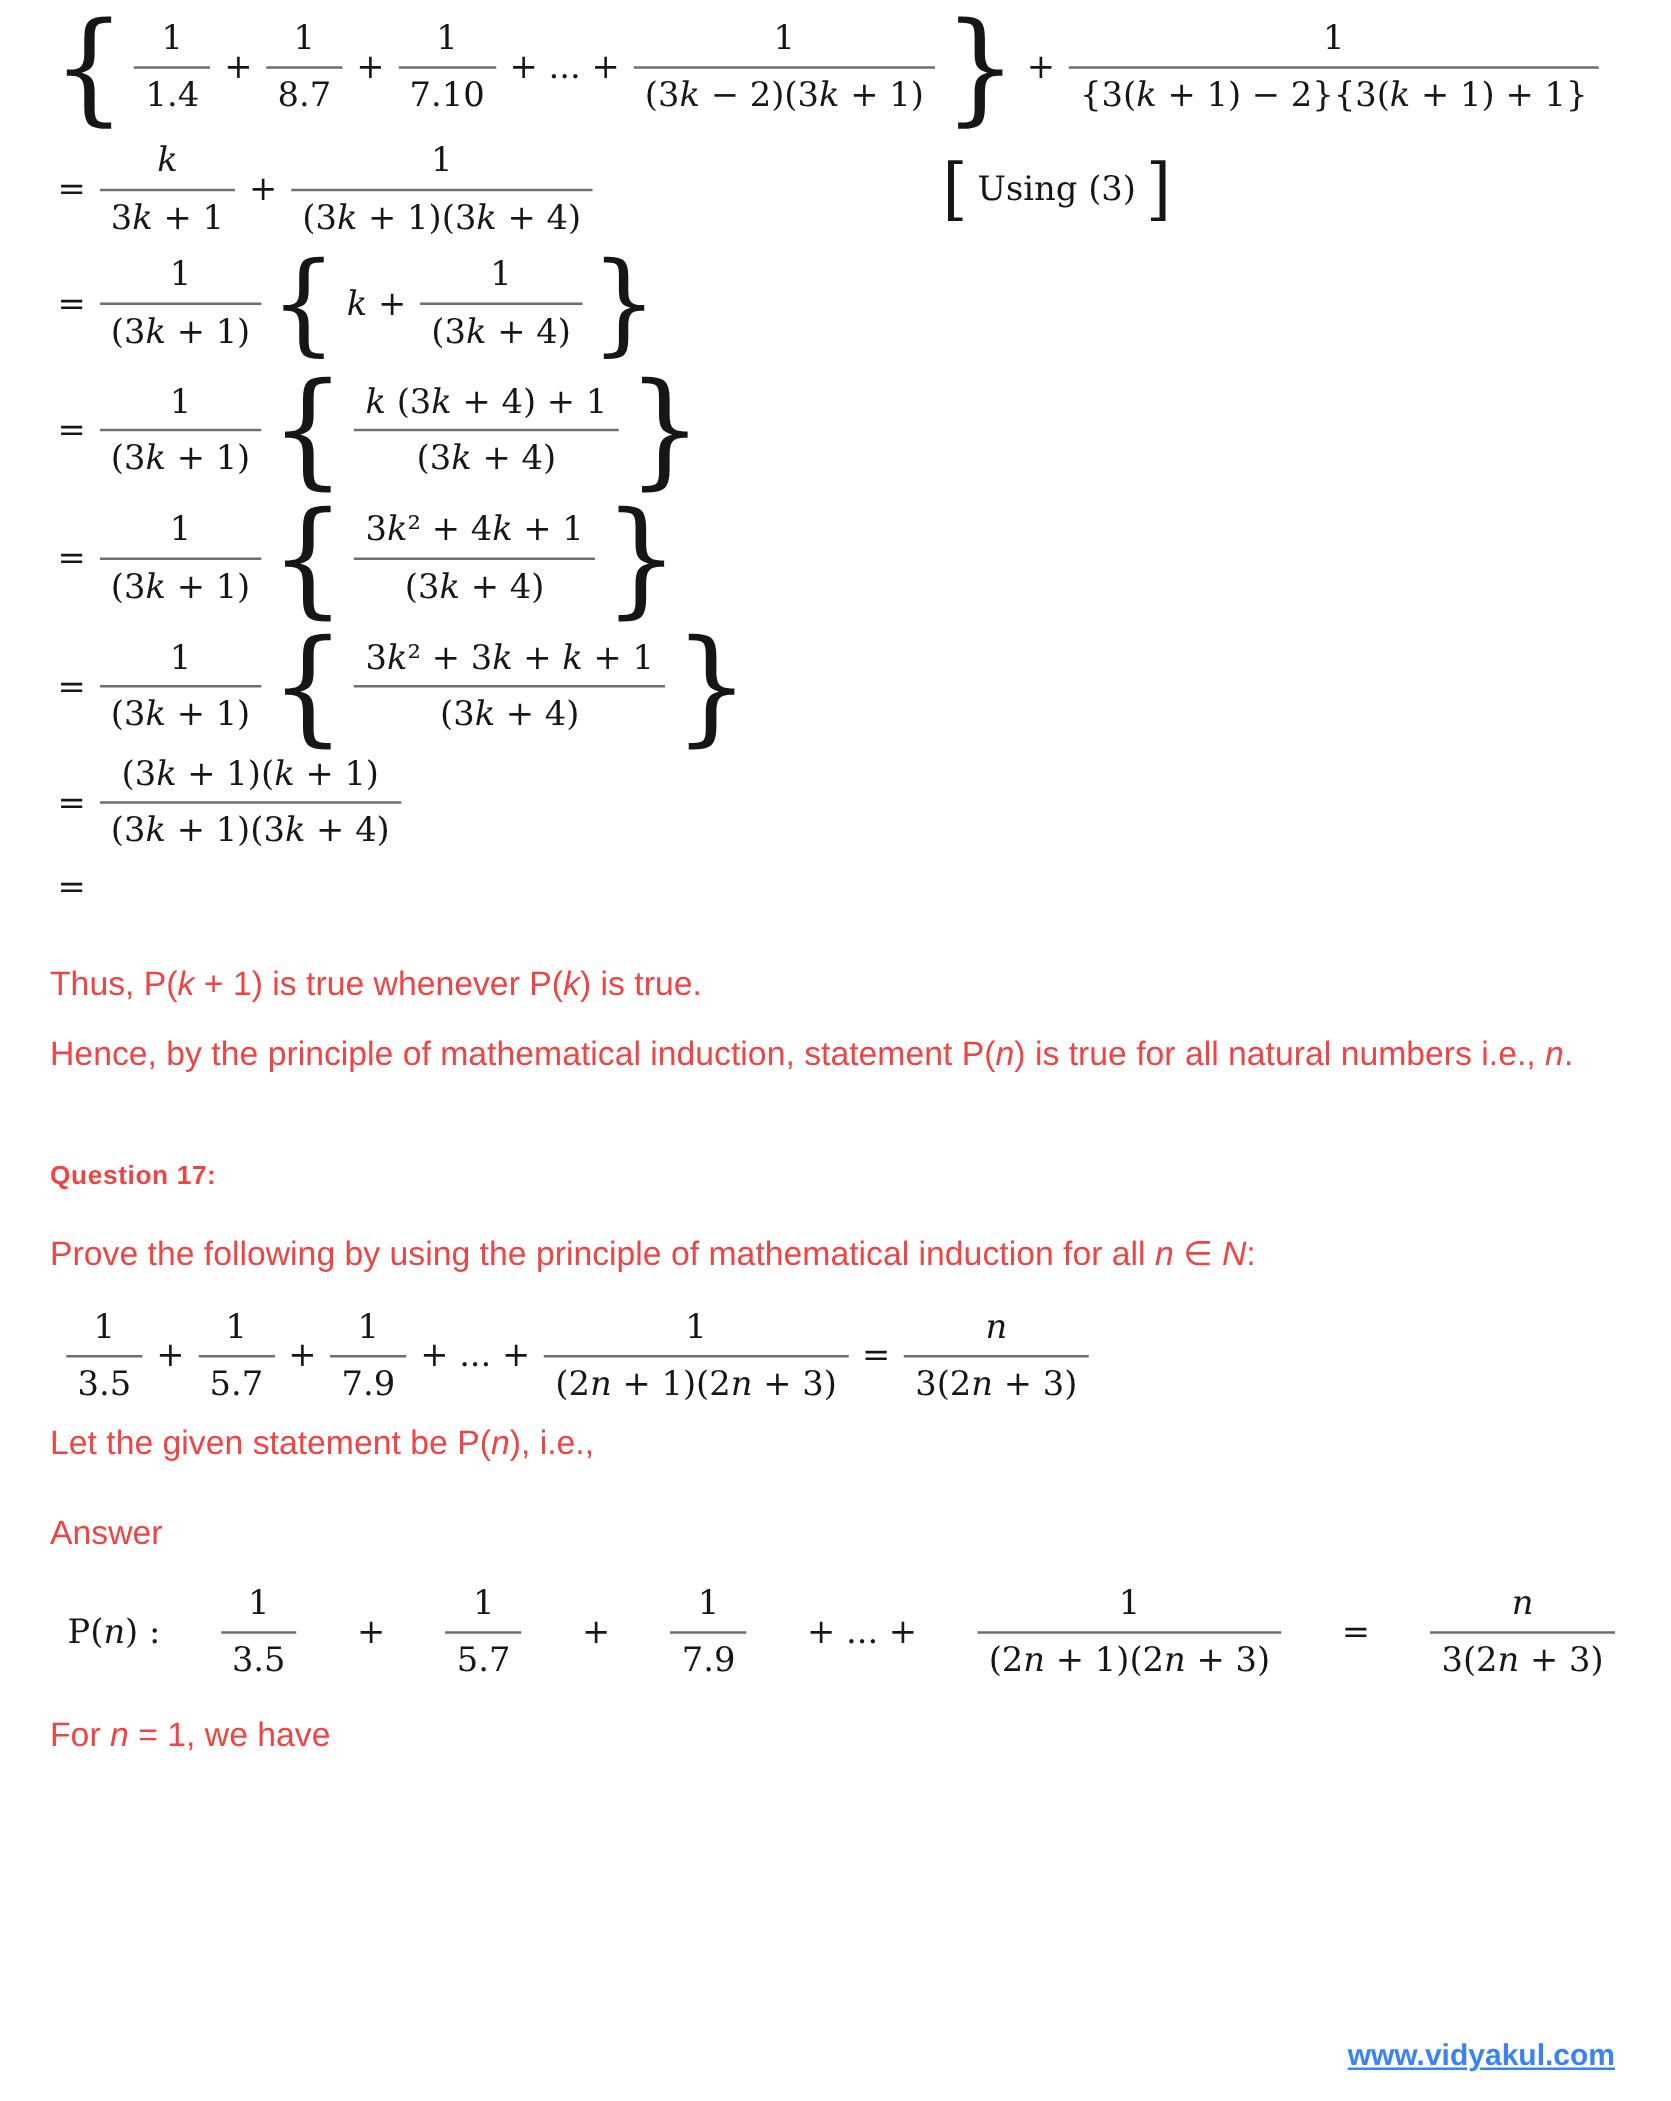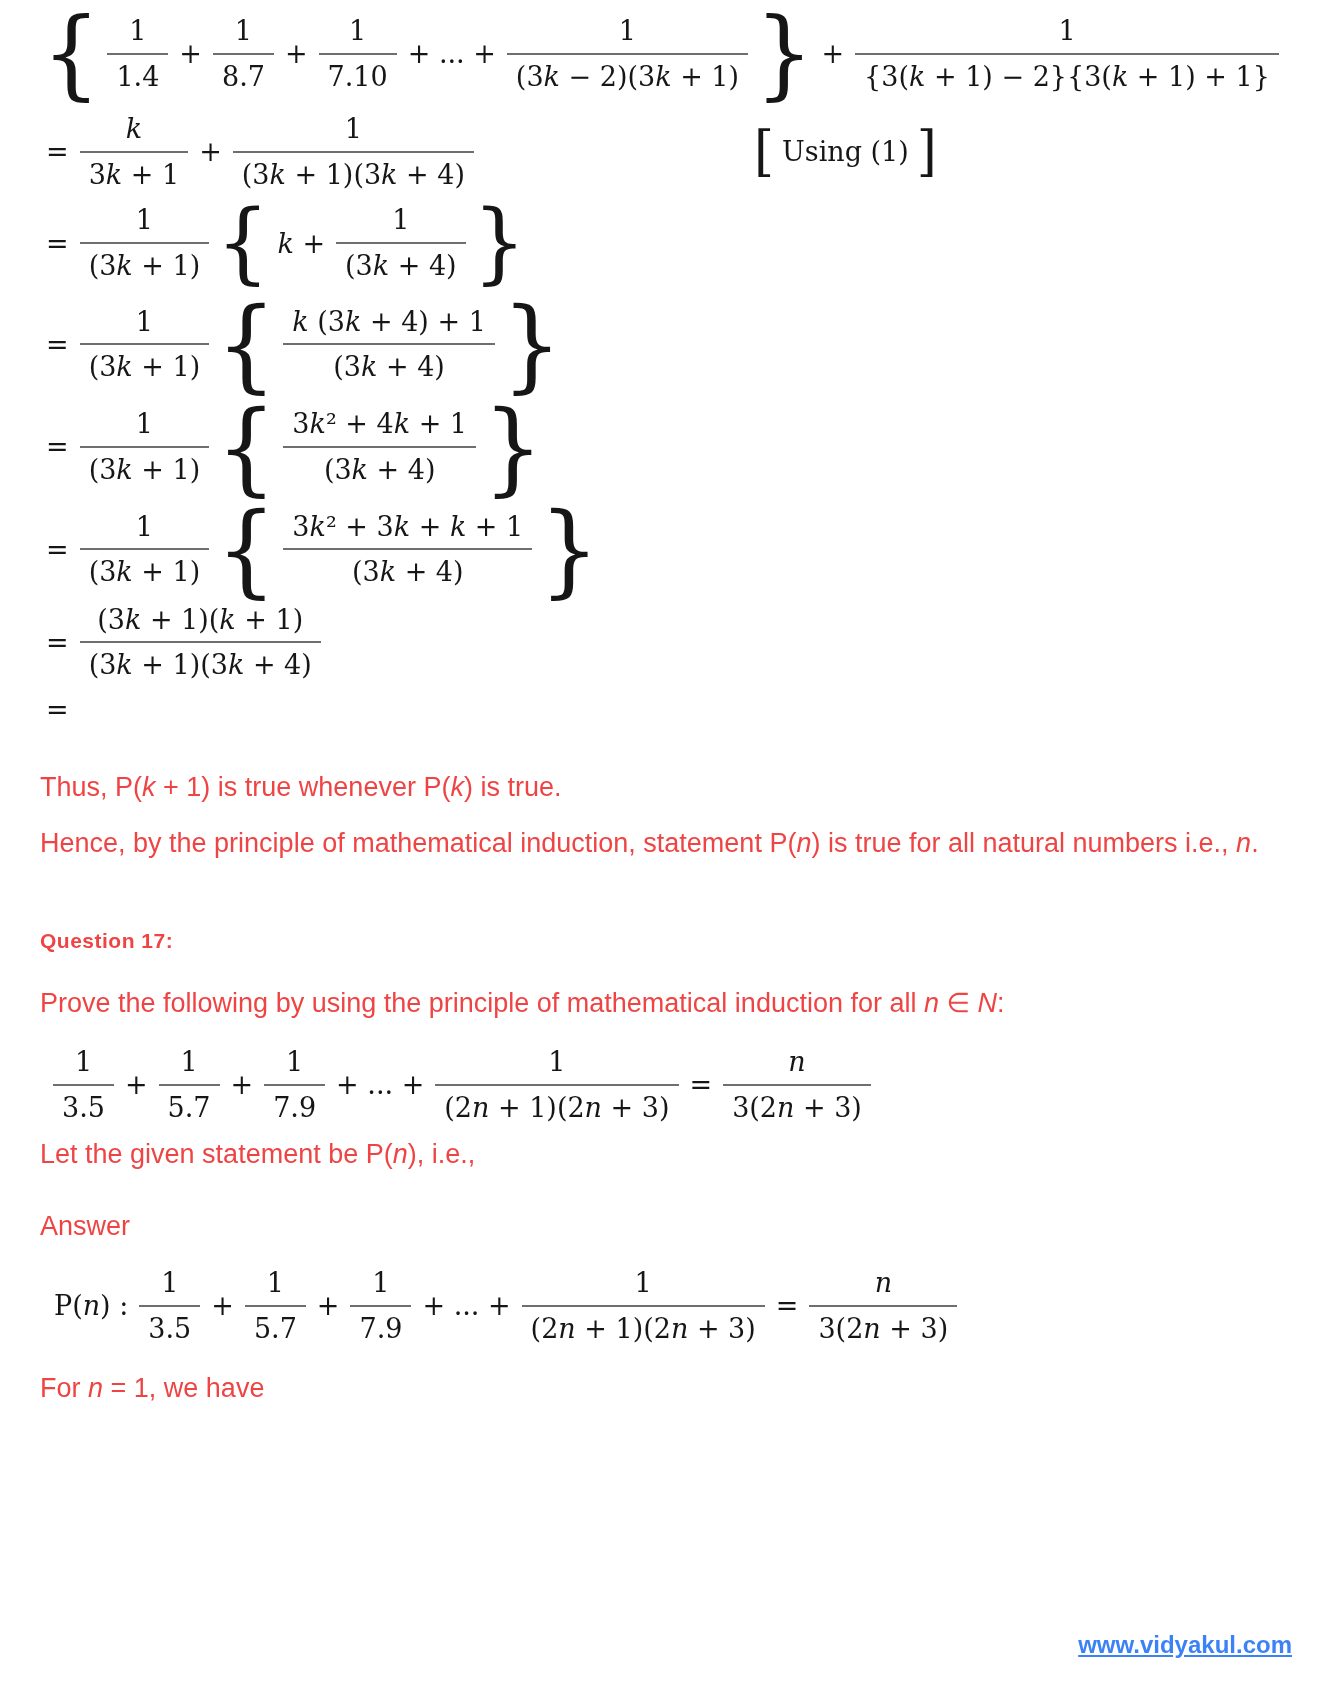--- a/index.html
+++ b/index.html
@@ -70,21 +70,21 @@
   .question-heading {
     font-size: 21px;
     font-weight: 700;
     color: #ef4444;
     margin: 60px 0 0 0;
     letter-spacing: 0.5px;
   }
   .question-prompt { margin-top: 26px; }
   .statement-eq { margin-top: 16px; margin-left: 8px; }
   .answer-label { margin-top: 22px; }
-  .pn-eq { margin-top: 14px; margin-left: 8px; }
+  .pn-eq { margin-top: 14px; margin-left: 8px; justify-content: space-between; }
   .for-line { margin-top: 18px; }
 
   
   .footer-link {
     position: absolute;
     right: 45px;
     bottom: 22px;
     font-size: 24px;
     font-weight: 700;
     color: #3b82f6;
@@ -136,21 +136,21 @@
             <span class="de">3<i>k</i> + 1</span>
           </span>
           <span class="mi">+</span>
           <span class="frac">
             <span class="nu">1</span>
             <span class="de">(3<i>k</i> + 1)(3<i>k</i> + 4)</span>
           </span>
         </span>
       <span class="eq-note">
           <span class="big" style="font-size: 1.9em;">[</span>
-          <span class="mi">Using (1)</span>
+          <span class="mi">Using (3)</span>
           <span class="big" style="font-size: 1.9em;">]</span>
         </span>
     </div>
 
     <div class="eq-line step step-2">
         <span class="mi">=</span>
         <span class="frac">
           <span class="nu">1</span>
           <span class="de">(3<i>k</i> + 1)</span>
         </span>

